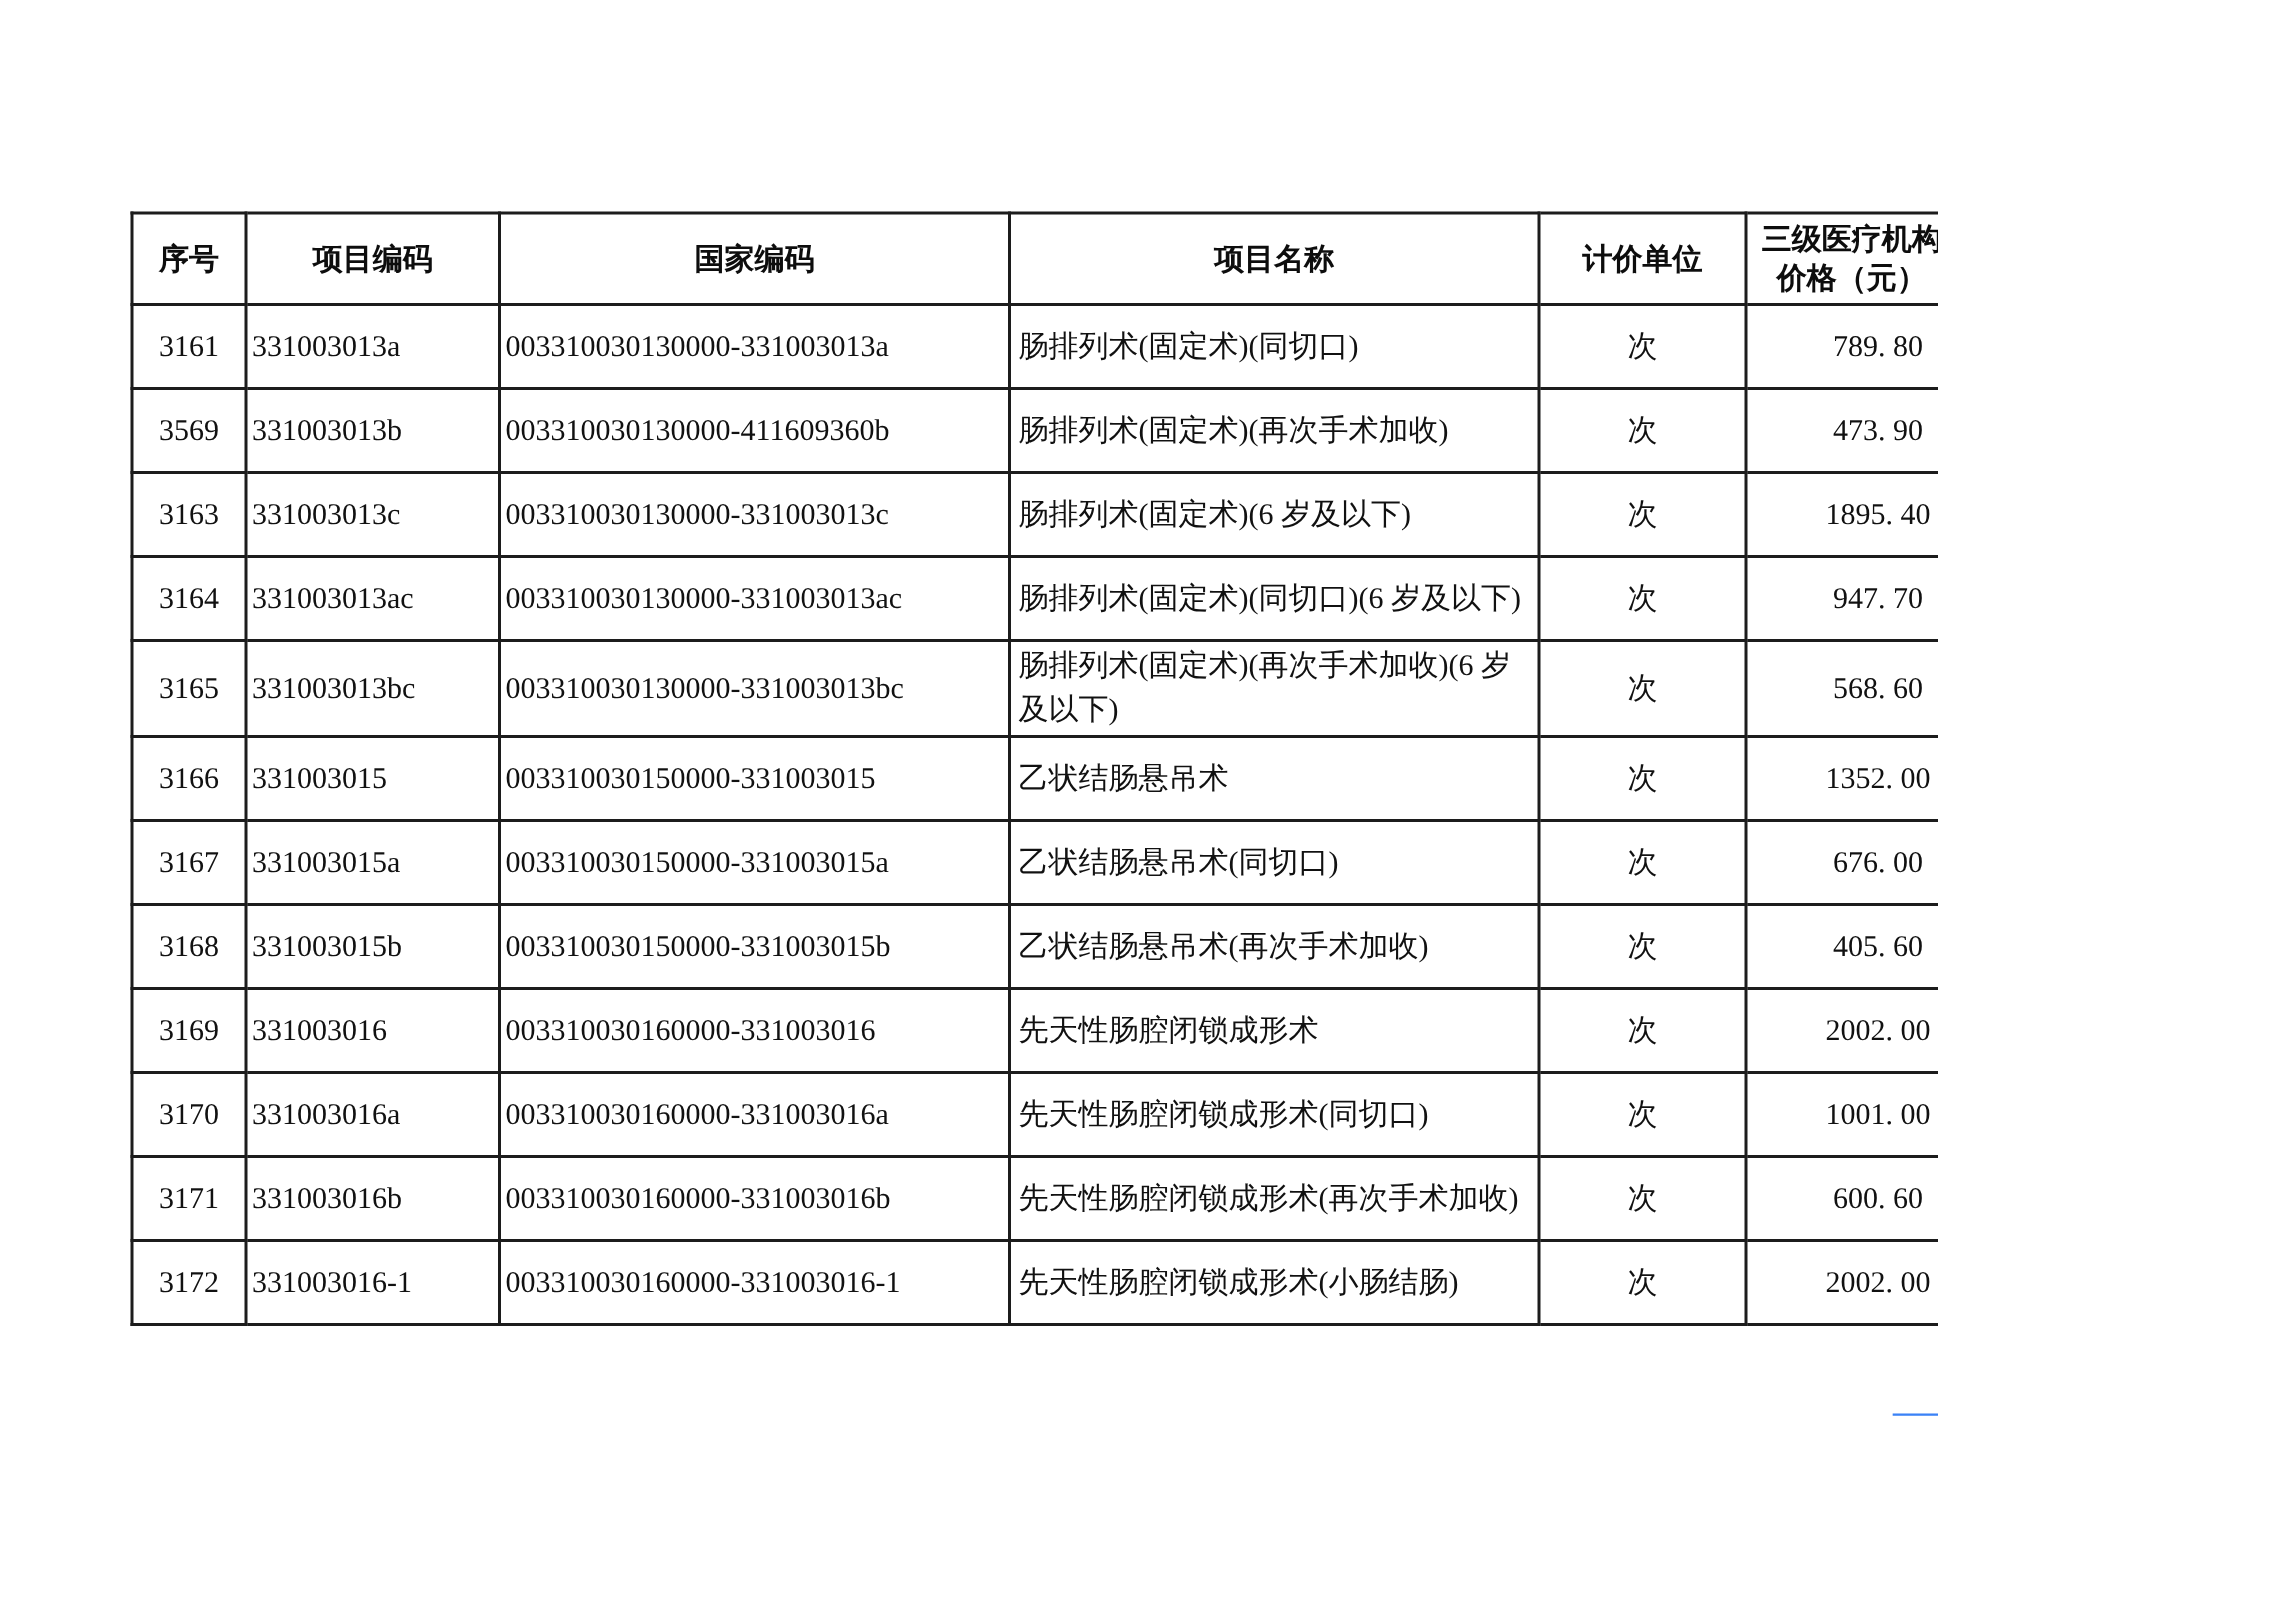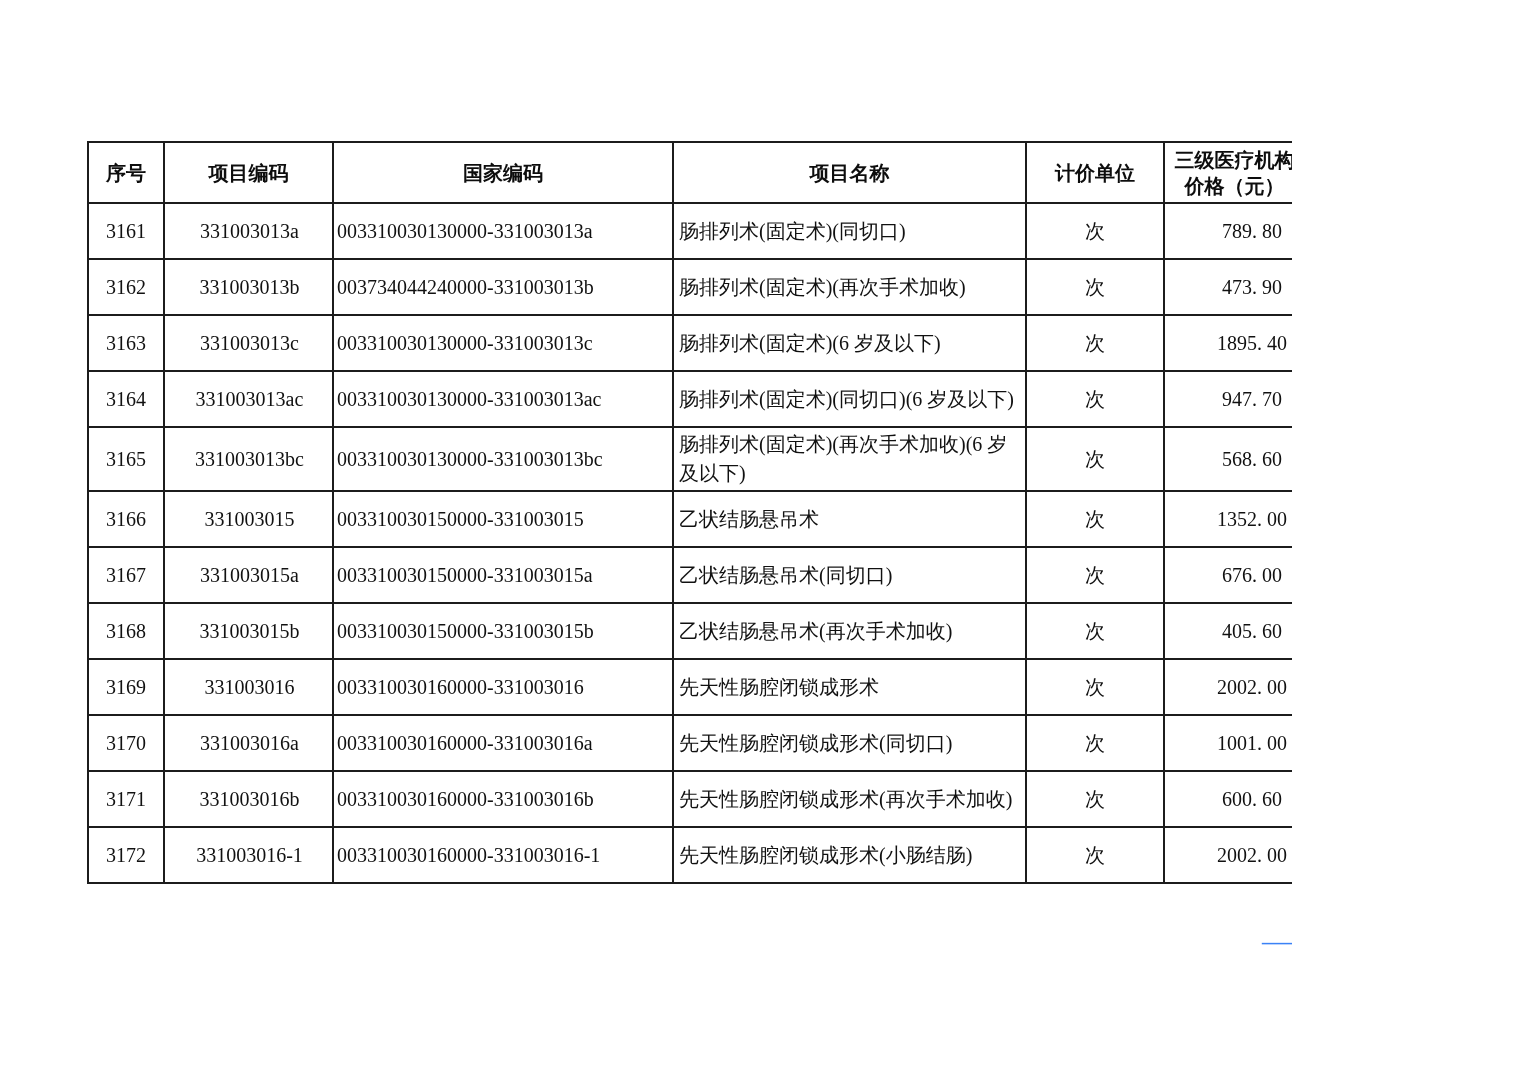--- a/index.html
+++ b/index.html
@@ -42,21 +42,21 @@
   }
   .price-table tbody tr {
     height: 56px;
   }
   .price-table td {
     font-family: "Liberation Serif", "DejaVu Serif", serif;
     font-size: 20px;
     line-height: 1.45;
   }
   td.c-no     { text-align: center; }
-  td.c-code   { text-align: center; padding-left: 3px; font-family: Liberation Serif, serif; }
+  td.c-code   { text-align: left; padding-left: 3px; font-family: Liberation Serif, serif; }
   td.c-ncode  { text-align: left; padding-left: 3px; }
   td.c-name   { text-align: left; padding: 2px 2px 2px 5px; }
   td.c-unit   { text-align: center; }
   td.c-price  { text-align: center; padding-left: 36px; }
   td.c-note   { text-align: center; }
   .page-number {
     position: absolute;
     left: 1262px;
     top: 924px;
     font-family: "Liberation Serif", "DejaVu Serif", serif;
@@ -98,23 +98,23 @@
       <td class="c-no">3161</td>
       <td class="c-code">331003013a</td>
       <td class="c-ncode">003310030130000-331003013a</td>
       <td class="c-name">肠排列术(固定术)(同切口)</td>
       <td class="c-unit">次</td>
       <td class="c-price">789. 80</td>
       <td class="c-note"></td>
     </tr>
 
     <tr>
-      <td class="c-no">3162</td>
+      <td class="c-no">3569</td>
       <td class="c-code">331003013b</td>
-      <td class="c-ncode">003734044240000-331003013b</td>
+      <td class="c-ncode">003310030130000-411609360b</td>
       <td class="c-name">肠排列术(固定术)(再次手术加收)</td>
       <td class="c-unit">次</td>
       <td class="c-price">473. 90</td>
       <td class="c-note"></td>
     </tr>
 
     <tr>
       <td class="c-no">3163</td>
       <td class="c-code">331003013c</td>
       <td class="c-ncode">003310030130000-331003013c</td>

